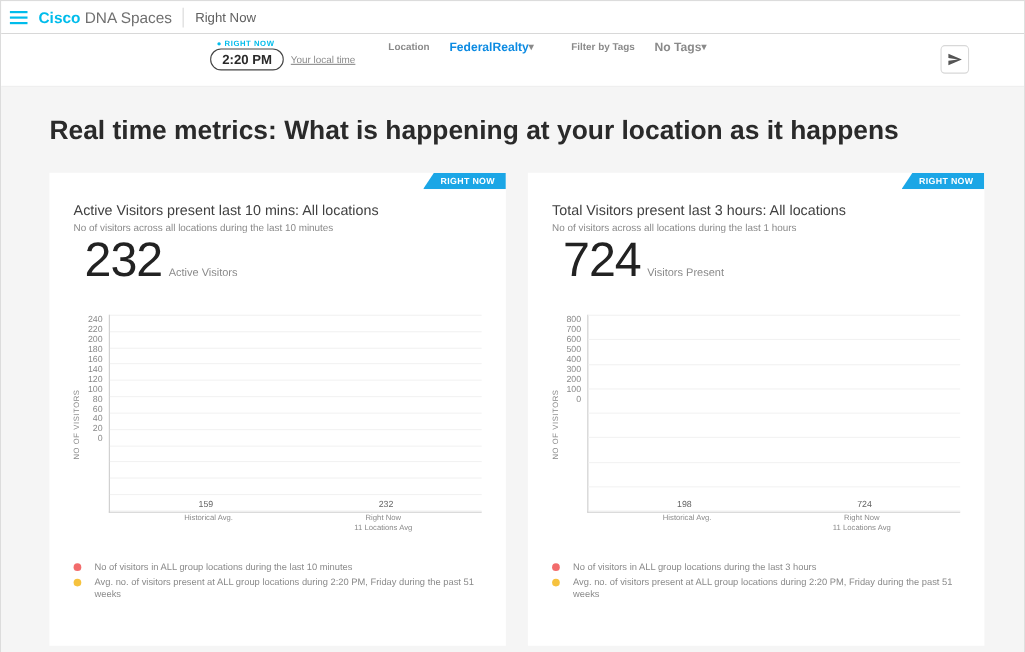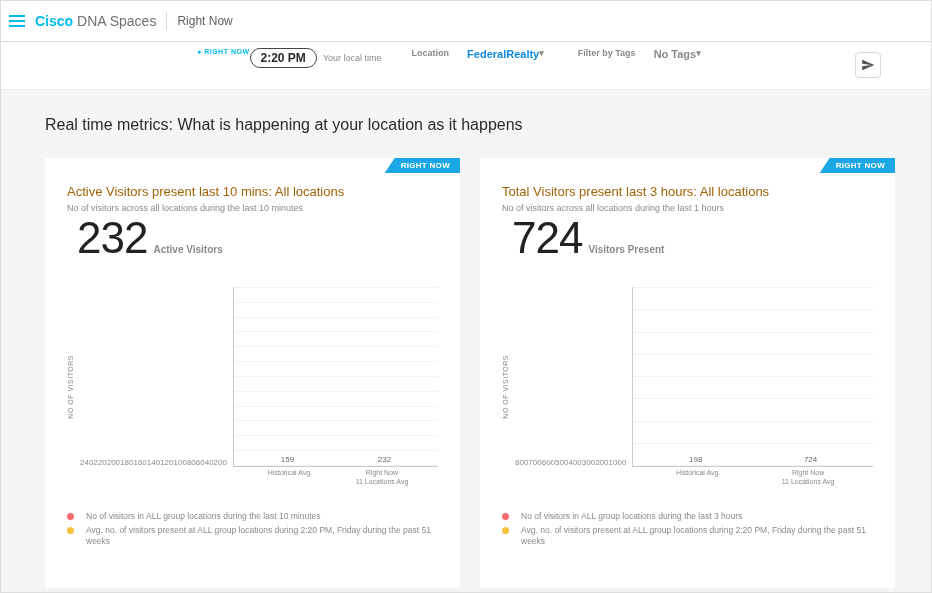--- a/index.html
+++ b/index.html
@@ -9,57 +9,57 @@
     --text-mid:#555;
     --text-light:#8a8a8a;
     --border:#d8d8d8;
     --bg:#f5f5f5;
     --bar-orange:#f6c23e;
     --bar-red:#f26c6c;
   }
   *{box-sizing:border-box;margin:0;padding:0;font-family:Helvetica,Arial,sans-serif;}
   body{width:932px;height:593px;border:1px solid #dcdcdc;background:#fff;overflow:hidden;font-size:12px;color:var(--text-dark);}
   
-  .topbar{height:41px;border-bottom:1px solid var(--border);display:flex;align-items:center;padding:0 8px;gap:10px;}
+  .topbar{height:30px;border-bottom:1px solid var(--border);display:flex;align-items:center;padding:0 8px;gap:10px;}
   .hamburger{width:16px;height:12px;display:flex;flex-direction:column;justify-content:space-between;cursor:pointer;}
   .hamburger span{height:2px;background:var(--cisco-blue);}
   .brand{font-weight:700;font-size:14px;}
   .brand .c{color:var(--cisco-blue);}
   .brand .g{color:#707070;font-weight:400;}
   .vr{width:1px;height:18px;background:var(--border);}
   .crumb{font-size:12px;color:#606060;}
   
   .filterbar{height:48px;background:#fff;border-bottom:1px solid #eee;padding:6px 0 0 190px;display:flex;align-items:flex-start;gap:30px;position:relative;}
-  .now-wrap{display:flex;flex-direction:row;align-items:flex-start;}
+  .now-wrap{display:flex;flex-direction:column;align-items:flex-start;}
   .now-small{font-size:7px;letter-spacing:.5px;color:var(--cisco-blue);font-weight:700;margin-left:6px;}
   .now-row{display:flex;align-items:center;gap:6px;}
   .now-pill{border:1.5px solid #444;border-radius:12px;padding:2px 10px;font-size:12px;font-weight:700;}
-  .now-local{font-size:9px;color:var(--text-light);}
+  .now-local{font-size:9px;color:var(--text-light);text-decoration:underline;}
   .filter{display:flex;flex-direction:row;gap:18px;min-width:120px;font-weight:bold;}
   .filter-label{font-size:9px;color:var(--text-light);}
   .filter-value{display:flex;justify-content:space-between;font-size:11px;color:var(--blue-accent);padding-right:4px;cursor:pointer;}
   .filter-value.grey{color:var(--text-light);}
   .chev{font-size:9px;color:var(--text-light);}
   .toolbtn{position:absolute;right:50px;top:10px;width:26px;height:26px;border:1px solid var(--border);border-radius:4px;display:flex;align-items:center;justify-content:center;cursor:pointer;background:#fff;}
   .toolbtn svg{width:14px;height:14px;fill:#555;}
   
   .page{background:var(--bg);padding:26px 36px 20px 44px;height:calc(100% - 78px);overflow:auto;}
-  .headline{font-size:16px;color:var(--text-dark);margin-bottom:24px;font-weight:400;}
+  .headline{font-size:24px;color:var(--text-dark);margin-bottom:24px;font-weight:700;}
   .cards{display:flex;gap:20px;}
   .card{flex:1;background:#fff;position:relative;padding:26px 22px 16px;min-height:430px;}
   .badge{position:absolute;top:0;right:0;background:#1ba6e6;color:#fff;font-size:8px;font-weight:700;padding:3px 10px 3px 16px;clip-path:polygon(10px 0,100% 0,100% 100%,0 100%);letter-spacing:.3px;}
-  .card-title{font-size:13px;color:#a16207;margin-bottom:4px;}
+  .card-title{font-size:13px;color:#404040;margin-bottom:4px;}
   .card-sub{font-size:9px;color:var(--text-light);}
   .bignum{display:flex;align-items:baseline;gap:6px;margin-bottom:24px;padding-left:10px;}
   .bignum-val{font-size:44px;font-weight:400;color:#222;letter-spacing:-1px;}
-  .bignum-lbl{font-size:10px;color:var(--text-light);font-weight:bold;}
+  .bignum-lbl{font-size:10px;color:var(--text-light);}
   
   .chart{display:flex;gap:6px;height:200px;position:relative;margin-bottom:16px;}
   .yaxis-label{writing-mode:vertical-rl;transform:rotate(180deg);font-size:7px;color:var(--text-light);align-self:center;letter-spacing:.5px;}
-  .yaxis{display:flex;flex-direction:row;justify-content:flex-end;align-items:flex-end;font-size:8px;color:var(--text-light);padding-bottom:20px;}
+  .yaxis{display:flex;flex-direction:column;justify-content:flex-start;align-items:flex-end;font-size:8px;color:var(--text-light);padding-bottom:20px;}
   .plot{flex:1;position:relative;border-left:1px solid #ccc;border-bottom:1px solid #ccc;margin-bottom:20px;}
   .gridlines{position:absolute;inset:0;display:flex;flex-direction:column;justify-content:space-between;}
   .gridlines div{height:0;border-top:1px solid #f2f2f2;}
   .bars{position:absolute;inset:0;display:flex;justify-content:space-around;align-items:flex-end;padding:0 18px;gap:26px;}
   .bar-slot{display:flex;flex-direction:column;align-items:center;width:40px;}
   .bar-val{font-size:8px;color:#666;margin-bottom:2px;}
   .bar{width:38px;}
   .bar.orange{background:var(--bar-orange);}
   .bar.red{background:var(--bar-red);}
   .xlabels{position:absolute;left:0;right:0;bottom:-20px;display:flex;justify-content:space-around;padding:0 10px;}

